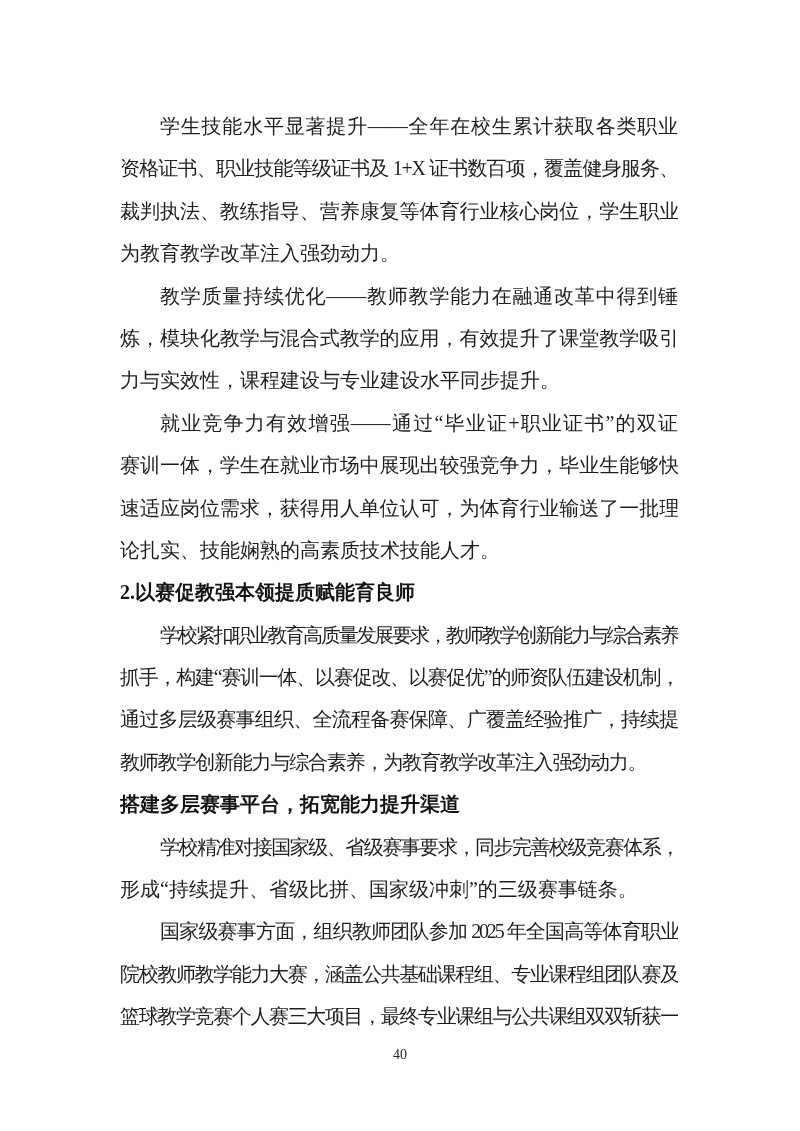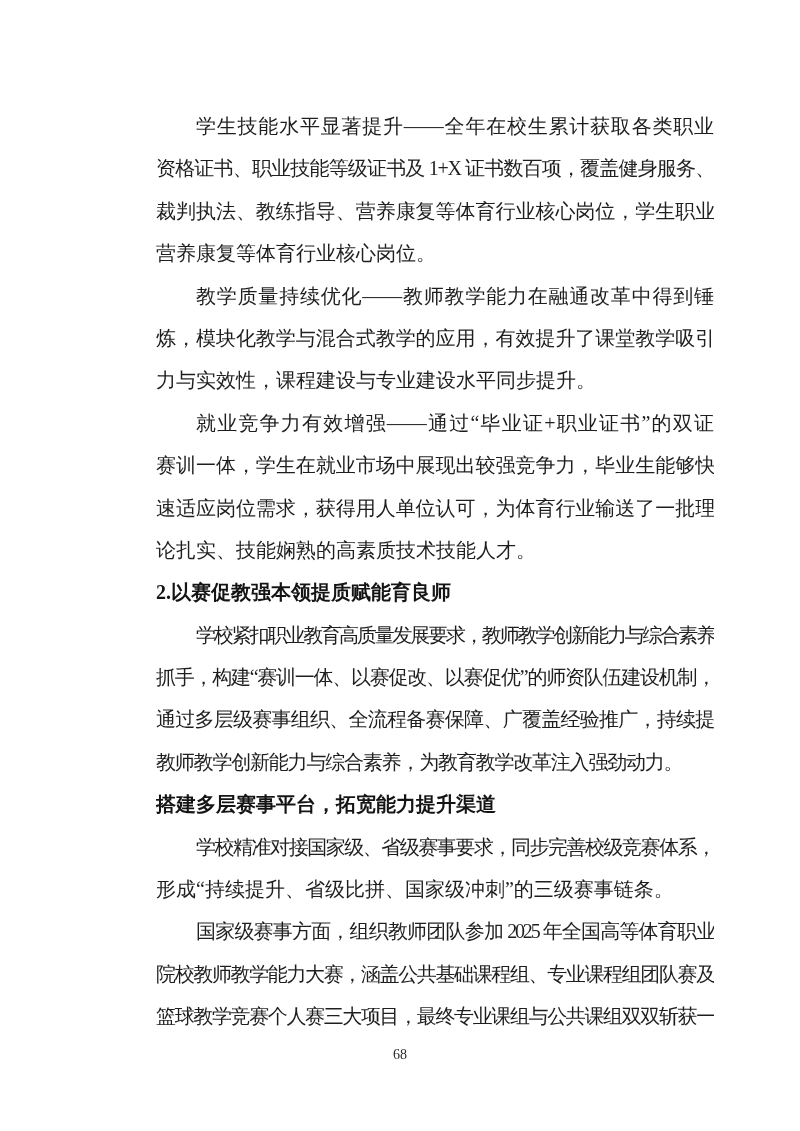--- a/index.html
+++ b/index.html
@@ -2,21 +2,21 @@
 <html><head>
 <meta charset="utf-8">
 <style>
   html,body{margin:0;padding:0;}
   body{
     width:800px;height:1131px;background:#ffffff;
     font-family:"Liberation Serif","DejaVu Serif",serif;
     color:#1e1e1e;
   }
   .page{position:relative;width:800px;height:1131px;background:#ffffff;overflow:hidden;}
-  .content{position:absolute;left:120px;top:105px;width:558px;margin-left:36px;}
+  .content{position:absolute;left:120px;top:105px;width:558px;}
   .block{margin:0;padding:0;}
   .ln{
     font-size:20px;
     height:42.4px;line-height:42.4px;
     text-align:justify;text-align-last:justify;
     overflow:hidden;white-space:normal;
   }
   .first{text-indent:2em;}
   .last{text-align-last:left;}
   .t1{letter-spacing:-1.2px;}
@@ -33,21 +33,21 @@
 </head>
 <body>
 
 <div class="page">
   <div class="content">
 
     <div class="block">
       <div class="ln first">学生技能水平显著提升——全年在校生累计获取各类职业</div>
       <div class="ln t1">资格证书、职业技能等级证书及 1+X 证书数百项，覆盖健身服务、</div>
       <div class="ln t1">裁判执法、教练指导、营养康复等体育行业核心岗位，学生职业</div>
-      <div class="ln last">营养康复等体育行业核心岗位。</div>
+      <div class="ln last">为教育教学改革注入强劲动力。</div>
     </div>
 
     <div class="block">
       <div class="ln first">教学质量持续优化——教师教学能力在融通改革中得到锤</div>
       <div class="ln t1">炼，模块化教学与混合式教学的应用，有效提升了课堂教学吸引</div>
       <div class="ln last">力与实效性，课程建设与专业建设水平同步提升。</div>
     </div>
 
     <div class="block">
       <div class="ln first">就业竞争力有效增强——通过“毕业证+职业证书”的双证</div>
@@ -78,15 +78,15 @@
 
     <div class="block">
       <div class="ln first t2">国家级赛事方面，组织教师团队参加 2025 年全国高等体育职业</div>
       <div class="ln t2">院校教师教学能力大赛，涵盖公共基础课程组、专业课程组团队赛及</div>
       <div class="ln t2">篮球教学竞赛个人赛三大项目，最终专业课组与公共课组双双斩获一</div>
     </div>
 
   </div>
 
   <div class="footer">
-    <span>68</span>
+    <span>40</span>
   </div>
 </div>
 
 </body></html>

